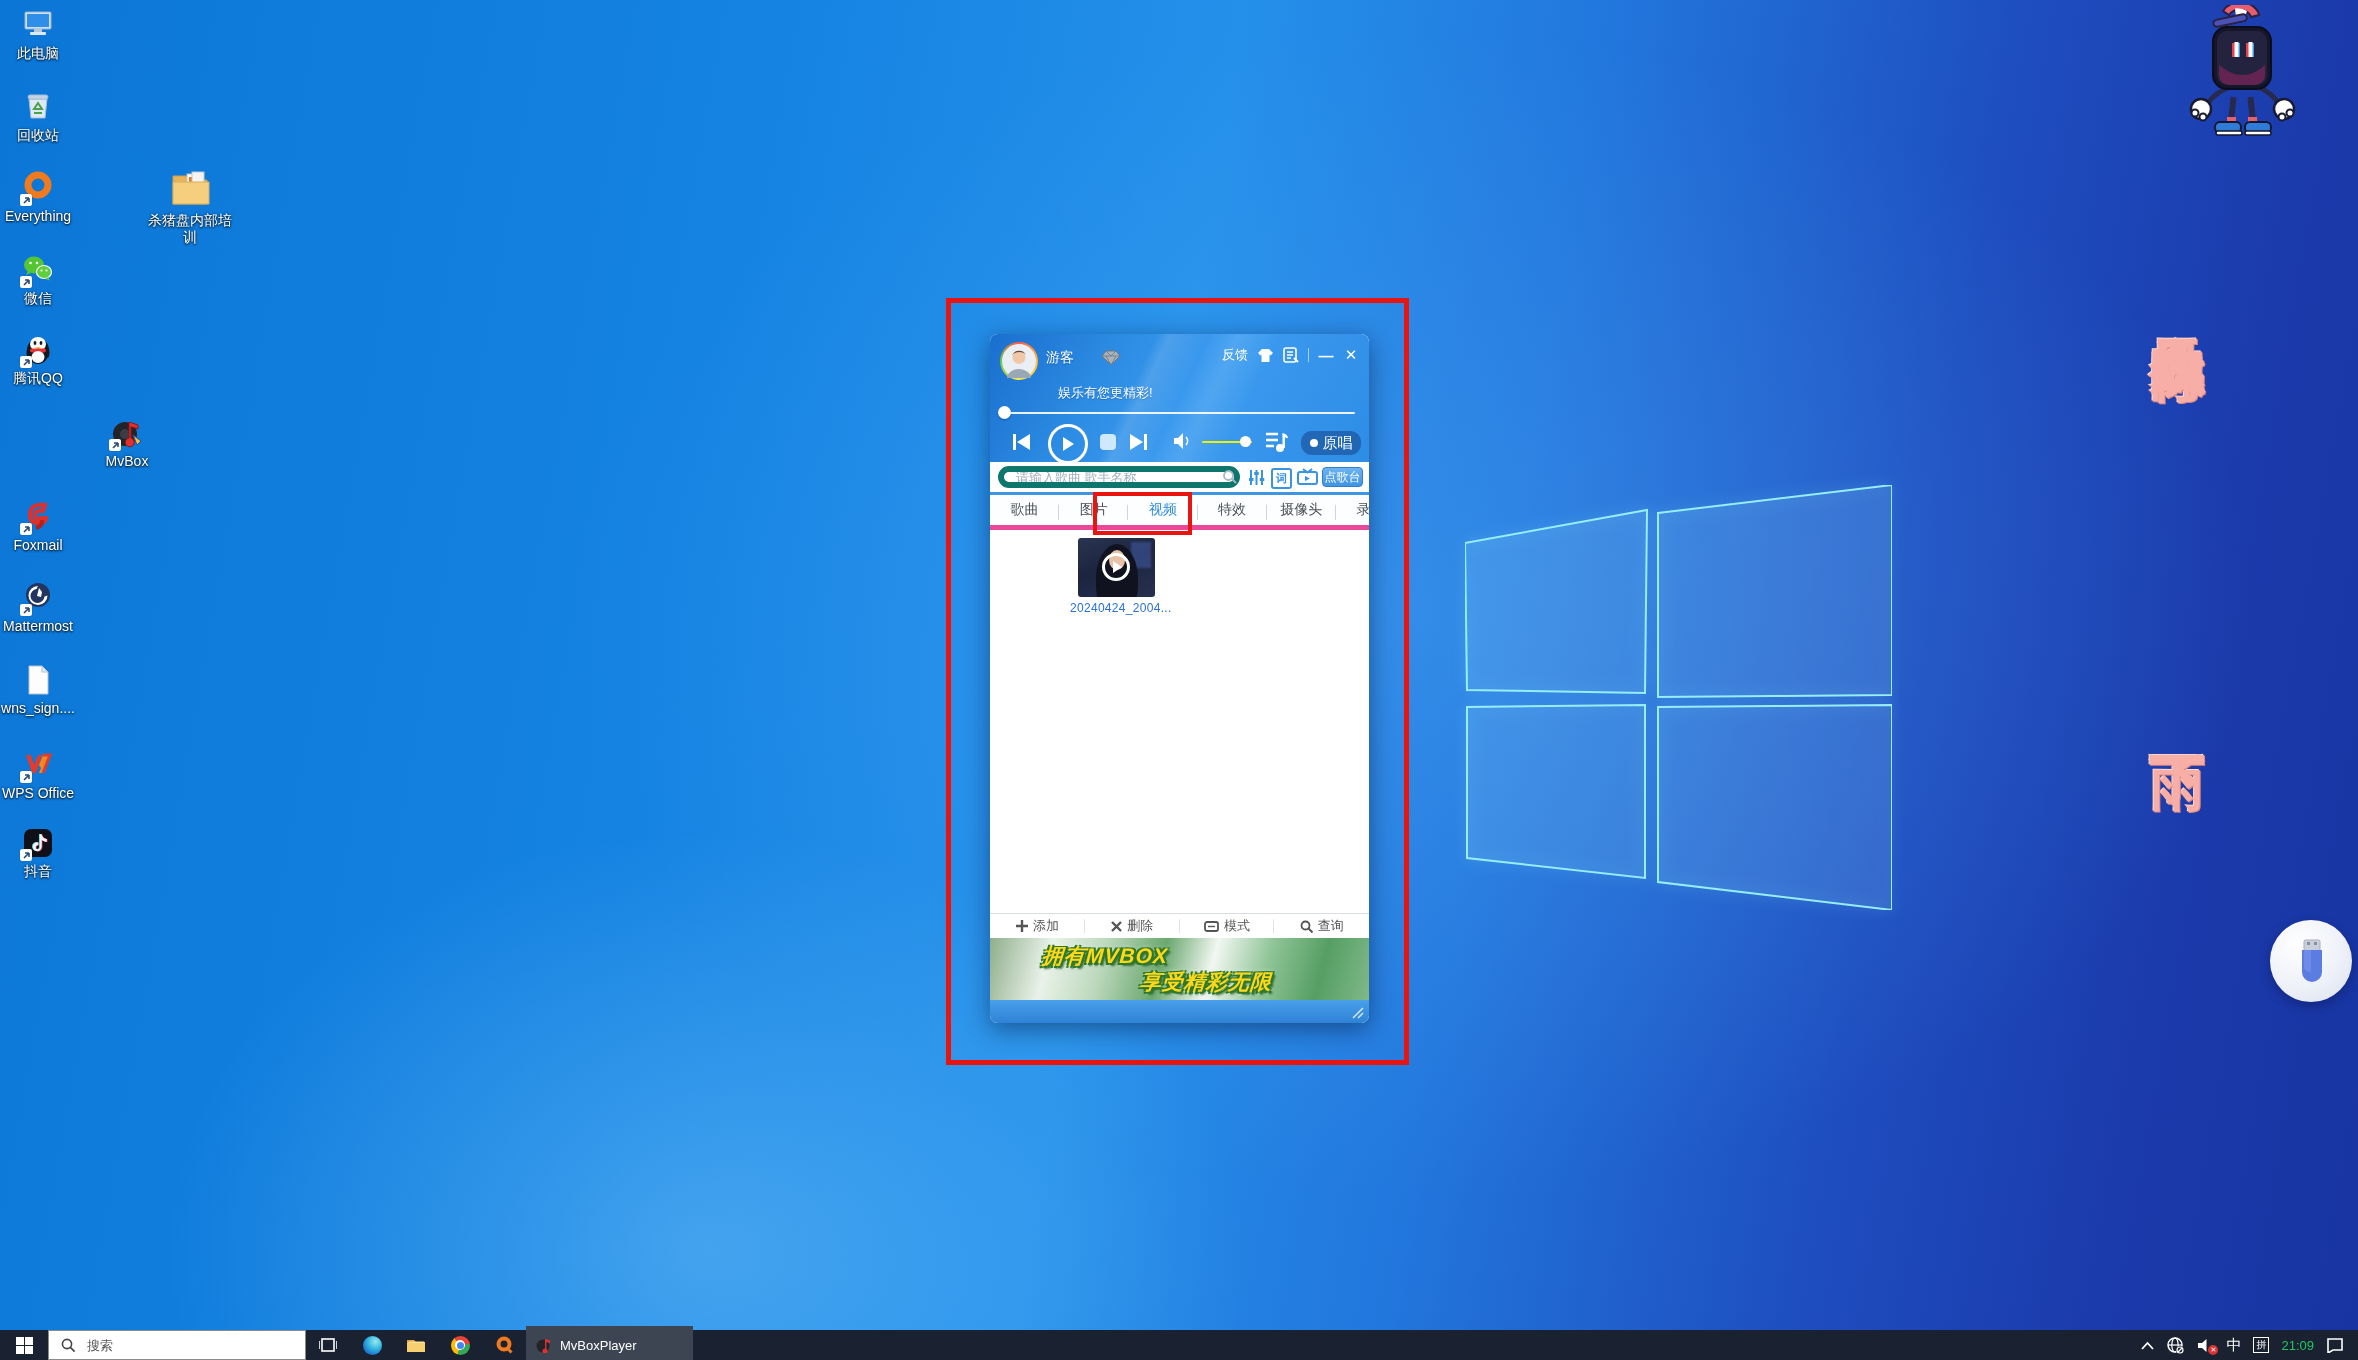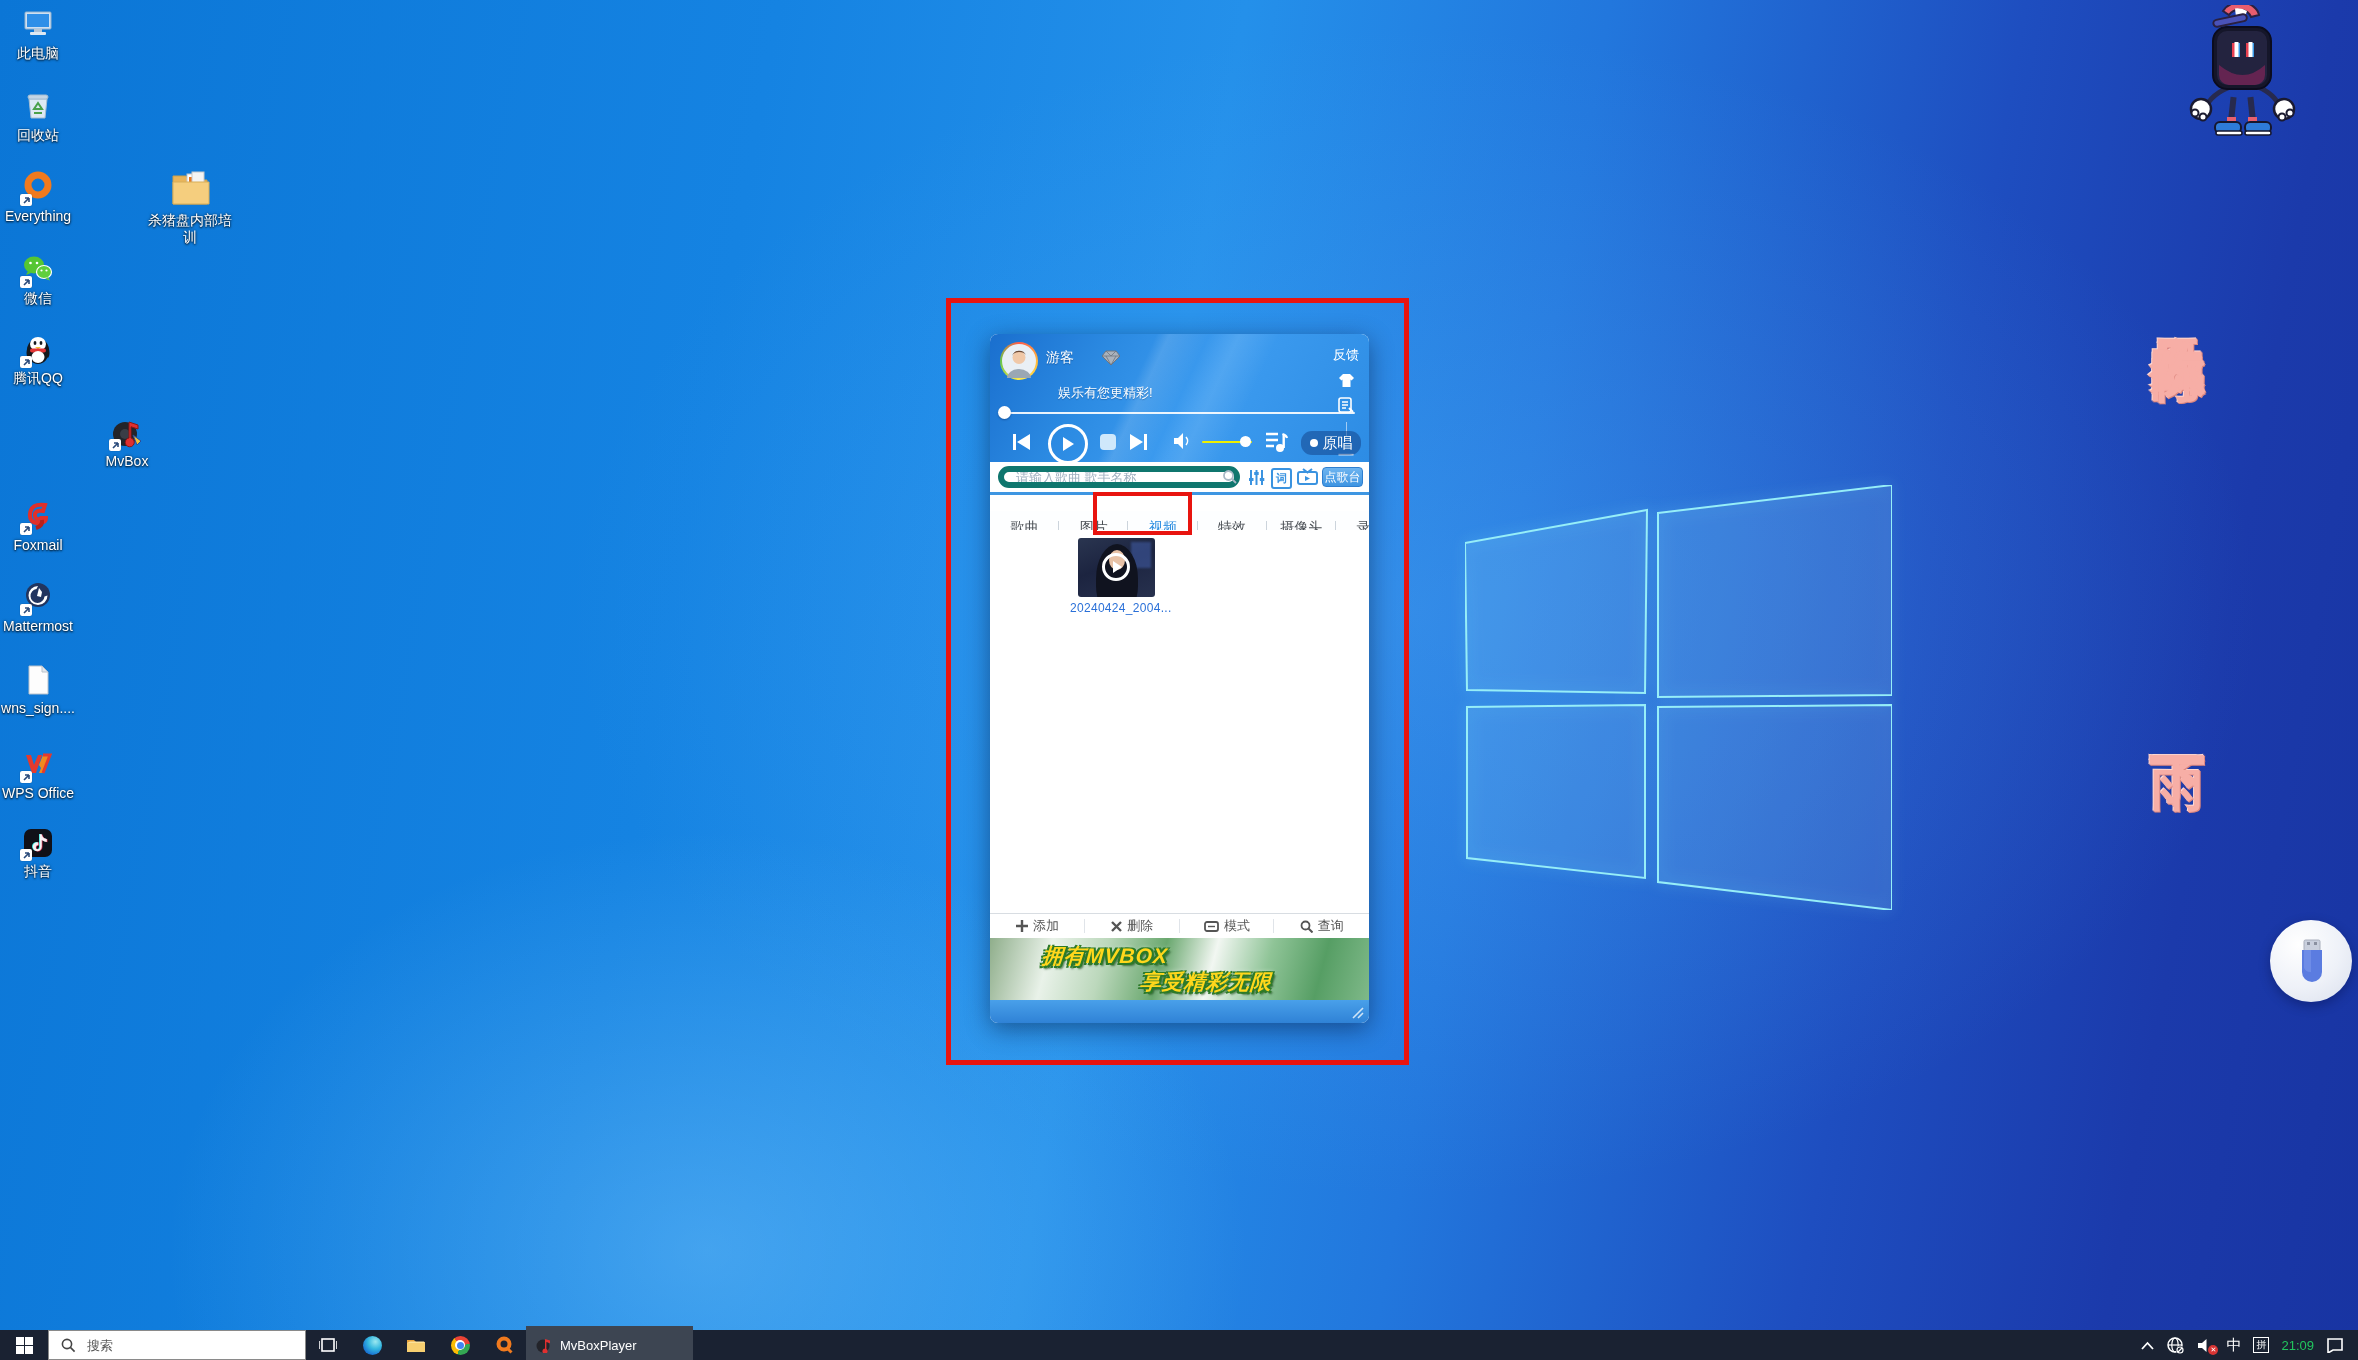--- a/index.html
+++ b/index.html
@@ -32,21 +32,21 @@
   #player{left:990px;top:334px;width:379px;height:689px;border-radius:8px;overflow:hidden;
     box-shadow:0 6px 24px rgba(0,10,40,.45);background:#fff;}
   #p-header{position:absolute;left:0;top:0;width:379px;height:128px;
     background:linear-gradient(120deg,#1a6fce 0%,#2b8ae2 28%,#3d9cf0 55%,#2d8ce4 100%);}
   #p-header::before{content:"";position:absolute;inset:0;
     background:linear-gradient(115deg,transparent 38%,rgba(255,255,255,.13) 41%,transparent 50%,rgba(255,255,255,.10) 57%,transparent 66%);}
   .avatar{position:absolute;left:10px;top:8px;width:38px;height:38px;border-radius:50%;
     background:conic-gradient(#ff5a4a,#ffb93c,#ffe94a,#69c74a,#ff5a4a);
     display:flex;align-items:center;justify-content:center;}
   .uname{position:absolute;left:56px;top:15px;color:#fff;font-size:14px;text-shadow:0 1px 1px rgba(0,40,90,.4);}
-  .tb-right{position:absolute;right:10px;top:12px;display:flex;align-items:center;gap:9px;color:#fff;flex-direction:column;}
+  .tb-right{position:absolute;right:10px;top:12px;display:flex;align-items:center;gap:9px;color:#fff;}
   .tb-right .txt{font-size:13px;}
   .tb-sep{width:1px;height:14px;background:rgba(255,255,255,.55);}
   .tb-btn{width:16px;height:16px;display:flex;align-items:center;justify-content:center;color:#fff;font-size:15px;font-weight:bold;}
   .slogan{position:absolute;left:68px;top:50px;color:#fff;font-size:13px;text-shadow:0 1px 1px rgba(0,40,90,.35);}
   .ptrack{position:absolute;left:14px;right:14px;top:78px;height:2px;background:rgba(255,255,255,.9);border-radius:1px;}
   .pknob{position:absolute;left:8px;top:72px;width:13px;height:13px;border-radius:50%;background:#fff;box-shadow:0 1px 2px rgba(0,30,80,.4);}
   .controls{position:absolute;left:0;top:90px;width:379px;height:38px;}
   .playbtn{position:absolute;left:58px;top:0;width:34px;height:34px;border:3px solid #fff;border-radius:50%;
     display:flex;align-items:center;justify-content:center;}
   .stopbtn{position:absolute;left:110px;top:10px;width:16px;height:16px;border-radius:4px;background:#cfe8fb;}
@@ -61,22 +61,22 @@
     box-sizing:border-box;padding:0 26px 0 12px;font-size:13px;color:#333;outline:none;font-family:inherit;}
   #p-search input::placeholder{color:#9fb0c0;}
   .srch-mag{position:absolute;left:232px;top:7px;}
   .ic-mixer{position:absolute;left:258px;top:7px;}
   .ic-lyrics{position:absolute;left:281px;top:6px;width:17px;height:17px;border:2px solid #3a93e0;border-radius:3px;
     color:#3a93e0;font-size:11px;font-weight:bold;display:flex;align-items:center;justify-content:center;}
   .ic-tv{position:absolute;left:307px;top:6px;}
   .jukebox{position:absolute;left:332px;top:5px;width:41px;height:20px;border-radius:4px;border:1px solid #2f7fd0;
     background:linear-gradient(#6db4f0,#3f95e2);color:#fff;font-size:12px;display:flex;align-items:center;justify-content:center;box-sizing:border-box;}
   #p-bluebar{position:absolute;left:0;top:158px;width:379px;height:3px;background:#3e96e2;}
-  #p-tabs{position:absolute;left:0;top:161px;width:415px;height:35px;background:#fdfeff;border-bottom:1px solid #ec4899;
-    display:flex;box-sizing:border-box;margin-top:16px;}
+  #p-tabs{position:absolute;left:0;top:161px;width:415px;height:35px;background:#fdfeff;border-bottom:5px solid #ec4899;
+    display:flex;box-sizing:border-box;}
   .ptab{flex:1;display:flex;align-items:center;justify-content:center;font-size:14px;color:#4a4f55;position:relative;}
   .ptab:not(:last-child)::after{content:"";position:absolute;right:0;top:10px;height:15px;width:1px;background:#ccd4dc;}
   .ptab.sel{color:#2a8ce0;}
   #p-body{position:absolute;left:0;top:196px;width:379px;height:383px;background:#fff;}
   #p-side{position:absolute;left:0;top:0;width:77px;height:383px;border-right:1px solid #d9dee3;box-sizing:border-box;background:#fff;}
   .plist{height:30px;line-height:30px;padding-left:8px;font-size:13px;color:#333;}
   .plist.sel{background:#a6d9f4;}
   .thumb{position:absolute;left:88px;top:8px;width:77px;height:59px;border-radius:3px;overflow:hidden;
     background:linear-gradient(160deg,#2a3550 0%,#1c2440 45%,#27314e 100%);}
   .thumb .hair{position:absolute;left:18px;top:6px;width:42px;height:70px;border-radius:50% 50% 40% 40%;background:#10131f;}

